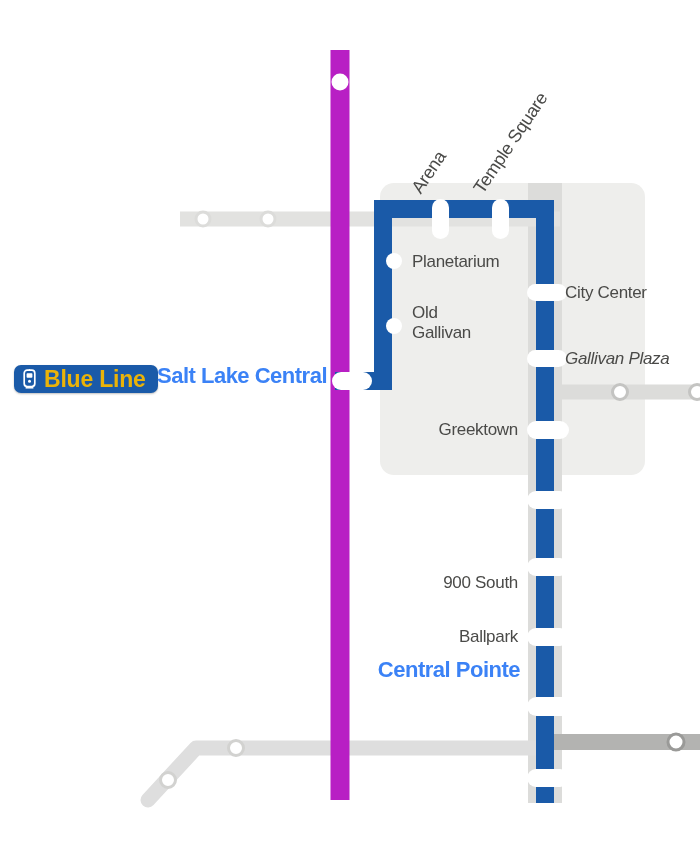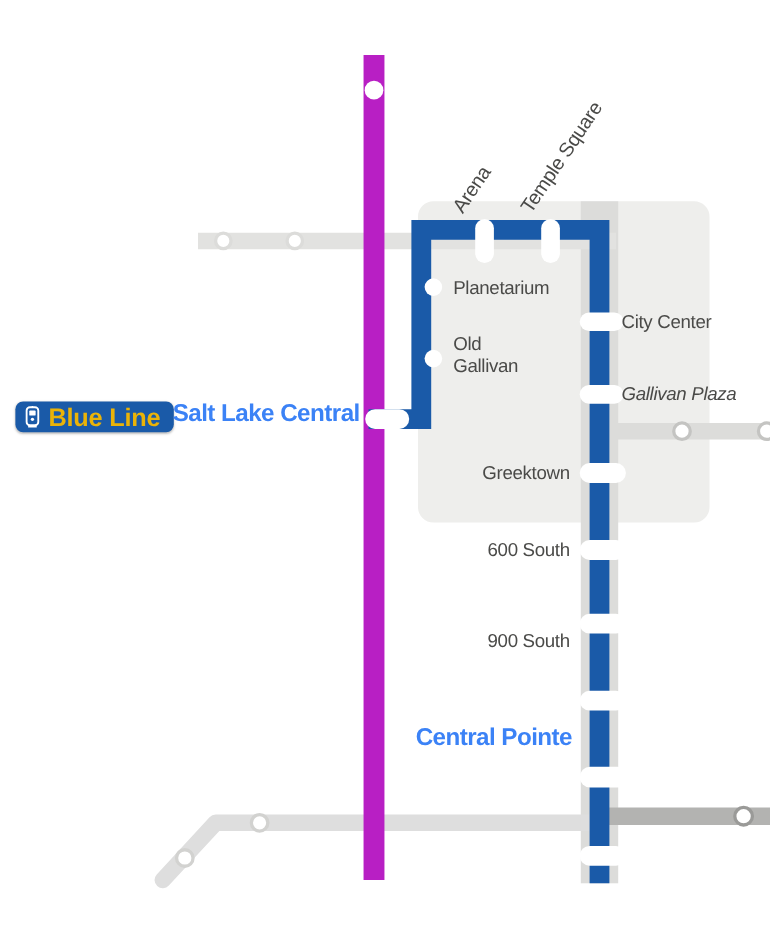--- a/index.html
+++ b/index.html
@@ -172,20 +172,20 @@
 
   <div class="lbl two-line" style="left:412px; top:303px;">Old
 Gallivan</div>
 
   <div class="lbl" style="left:565px; top:283px;">City Center</div>
 
   <div class="lbl" style="left:565px; top:349px;font-style:italic;">Gallivan Plaza</div>
 
   <div class="lbl right-align" style="left:330px; top:420px; width:188px;">Greektown</div>
 
-  <div class="lbl right-align" style="left:330px; top:490px; width:188px;">600 South</div>
 
   <div class="lbl right-align" style="left:330px; top:557px; width:188px;margin-top:16px;">900 South</div>
 
+  <div class="lbl right-align" style="left:330px; top:627px; width:188px;">Ballpark</div>
 
   <div class="lbl big right-align" style="left:320px; top:660px; width:200px;">Central Pointe</div>
 
 </div>
 
 </body></html>

